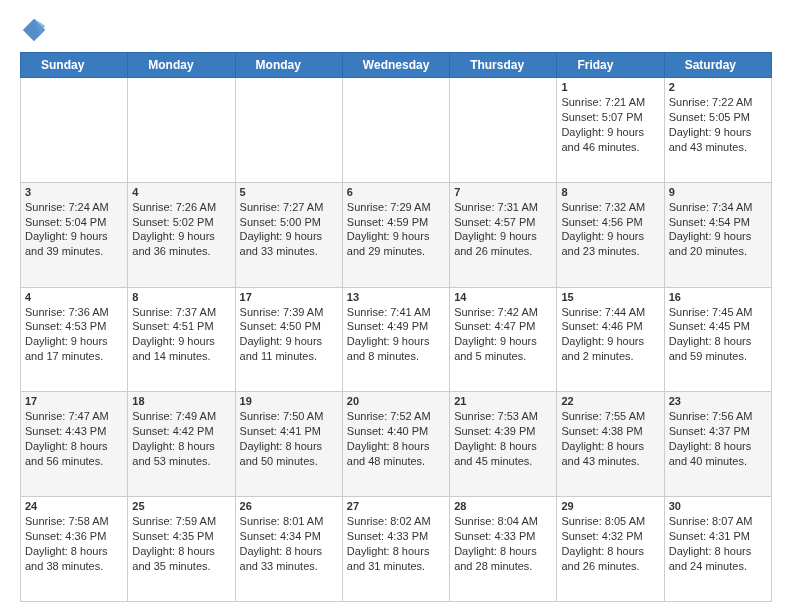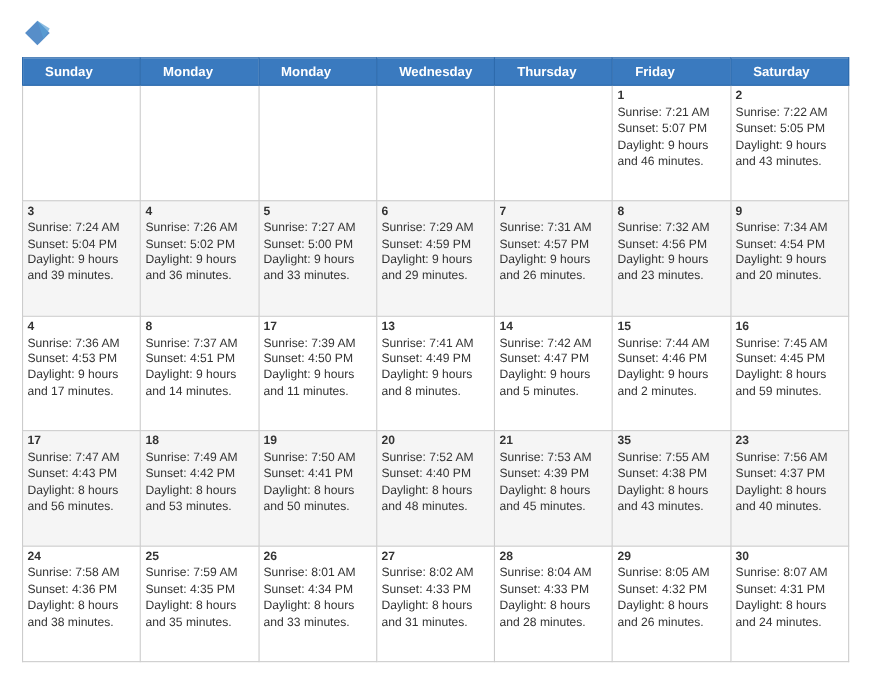--- a/index.html
+++ b/index.html
@@ -230,21 +230,21 @@
           </td>
           <td>
             <span class="day-num">20</span>
             <div class="day-info">Sunrise: 7:52 AM<br>Sunset: 4:40 PM<br>Daylight: 8 hours and 48 minutes.</div>
           </td>
           <td>
             <span class="day-num">21</span>
             <div class="day-info">Sunrise: 7:53 AM<br>Sunset: 4:39 PM<br>Daylight: 8 hours and 45 minutes.</div>
           </td>
           <td>
-            <span class="day-num">35</span>
+            <span class="day-num">22</span>
             <div class="day-info">Sunrise: 7:55 AM<br>Sunset: 4:38 PM<br>Daylight: 8 hours and 43 minutes.</div>
           </td>
           <td>
             <span class="day-num">23</span>
             <div class="day-info">Sunrise: 7:56 AM<br>Sunset: 4:37 PM<br>Daylight: 8 hours and 40 minutes.</div>
           </td>
         </tr>
         <tr>
           <td>
             <span class="day-num">24</span>

